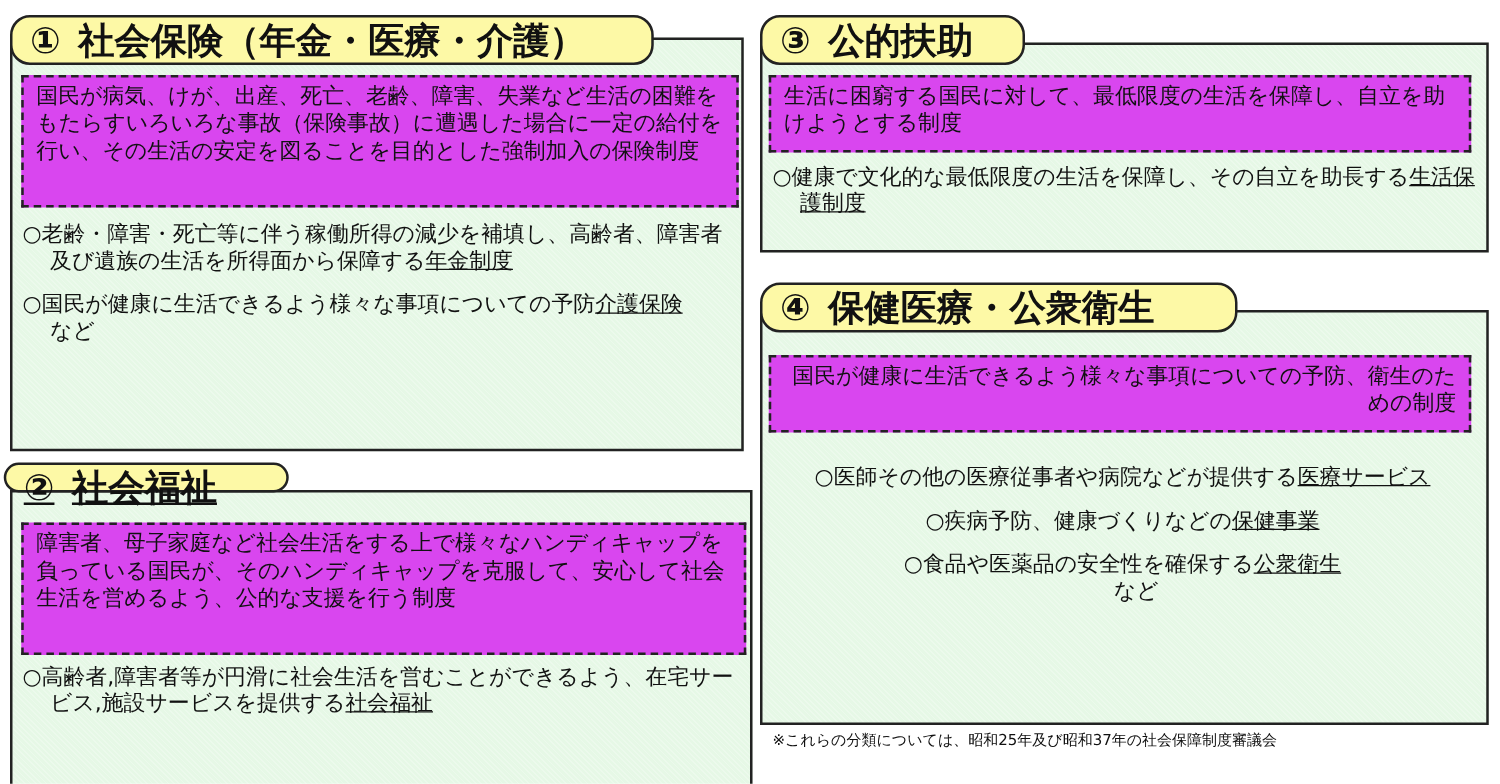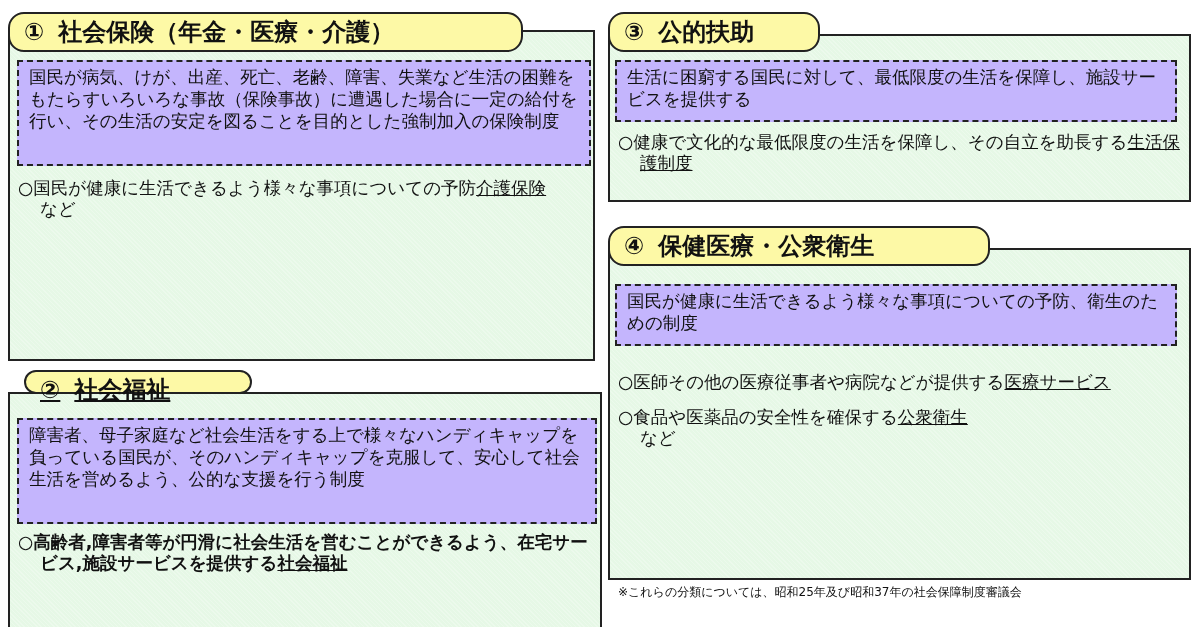--- a/index.html
+++ b/index.html
@@ -1,73 +1,75 @@
 <!DOCTYPE html>
 <html><head>
 <meta charset="utf-8">
 <style>
   html, body { margin:0; padding:0; background:#ffffff; }
   body { width:1200px; height:627px; position:relative; overflow:hidden;
          font-family:"DejaVu Sans","Liberation Sans",sans-serif; color:#111; }
   .panel { position:absolute; background:#e6f8e6; border:2px solid #222; box-sizing:border-box;
            background-image: repeating-linear-gradient(45deg, rgba(255,255,255,0.25) 0 1px, transparent 1px 3px); }
   .tab { position:absolute; background:#fdf9a6; border:2px solid #222; border-radius:16px 16px 16px 16px;
-         box-sizing:border-box; font-weight:bold; font-size:24px; line-height:36px; padding-left:14px;
+         box-sizing:border-box; font-weight:bold; font-size:29px; line-height:36px; padding-left:14px;
          white-space:nowrap; z-index:2; }
   .tab .num { margin-right:14px; }
-  .defbox { position:absolute; background:#c4b5fd; border:2px dashed #222; box-sizing:border-box;
+  .defbox { position:absolute; background:#d946ef; border:2px dashed #222; box-sizing:border-box;
             font-size:17.5px; line-height:22px; padding:4px 10px; }
   .items { position:absolute; font-size:17.5px; line-height:21px; }
   .item { margin:0 0 14px 0; padding-left:22px; text-indent:-22px; }
   .item .u { text-decoration:underline; }
   .note { position:absolute; font-size:12px; line-height:14px; }
 </style>
 </head>
 <body>
 
 <div class="panel" style="left:8px;top:30px;width:587px;height:331px;"></div>
 <div class="tab" style="left:8px;top:12px;width:515px;height:40px;">
   <span class="num">①</span><span>社会保険（年金・医療・介護）</span>
 </div>
 <div class="defbox" style="left:17px;top:60px;width:574px;height:106px;">
   <span>国民が病気、けが、出産、死亡、老齢、障害、失業など生活の困難をもたらすいろいろな事故（保険事故）に遭遇した場合に一定の給付を行い、その生活の安定を図ることを目的とした強制加入の保険制度</span>
 </div>
 <div class="items" style="left:18px;top:178px;width:560px;">
+  <div class="item"><span>○老齢・障害・死亡等に伴う稼働所得の減少を補填し、高齢者、障害者及び遺族の生活を所得面から保障する</span><span class="u">年金制度</span><span></span></div>
   <div class="item"><span>○国民が健康に生活できるよう様々な事項についての予防</span><span class="u">介護保険</span><span>　　　　　　など</span></div>
 </div>
 
 <div class="panel" style="left:8px;top:392px;width:594px;height:240px;"></div>
-<div class="tab" style="left:24px;top:370px;width:228px;height:24px;text-decoration:underline;">
+<div class="tab" style="left:3px;top:370px;width:228px;height:24px;text-decoration:underline;">
   <span class="num">②</span><span>社会福祉</span>
 </div>
 <div class="defbox" style="left:17px;top:418px;width:580px;height:106px;">
   <span>障害者、母子家庭など社会生活をする上で様々なハンディキャップを負っている国民が、そのハンディキャップを克服して、安心して社会生活を営めるよう、公的な支援を行う制度</span>
 </div>
 <div class="items" style="left:18px;top:532px;width:575px;">
-  <div class="item" style="margin-bottom:12px;font-weight:bold;"><span>○高齢者,障害者等が円滑に社会生活を営むことができるよう、在宅サービス,施設サービスを提供する</span><span class="u">社会福祉</span><span></span></div>
+  <div class="item" style="margin-bottom:12px;"><span>○高齢者,障害者等が円滑に社会生活を営むことができるよう、在宅サービス,施設サービスを提供する</span><span class="u">社会福祉</span><span></span></div>
 </div>
 
 <div class="panel" style="left:608px;top:34px;width:583px;height:168px;"></div>
 <div class="tab" style="left:608px;top:12px;width:212px;height:40px;">
   <span class="num">③</span><span>公的扶助</span>
 </div>
 <div class="defbox" style="left:615px;top:60px;width:562px;height:62px;">
-  <span>生活に困窮する国民に対して、最低限度の生活を保障し、施設サービスを提供する</span>
+  <span>生活に困窮する国民に対して、最低限度の生活を保障し、自立を助けようとする制度</span>
 </div>
 <div class="items" style="left:618px;top:132px;width:565px;">
   <div class="item"><span>○健康で文化的な最低限度の生活を保障し、その自立を助長する</span><span class="u">生活保護制度</span><span></span></div>
 </div>
 
 <div class="panel" style="left:608px;top:248px;width:583px;height:332px;"></div>
 <div class="tab" style="left:608px;top:226px;width:382px;height:40px;">
   <span class="num">④</span><span>保健医療・公衆衛生</span>
 </div>
-<div class="defbox" style="left:615px;top:284px;width:562px;height:62px;">
+<div class="defbox" style="left:615px;top:284px;width:562px;height:62px;text-align:right;">
   <span>国民が健康に生活できるよう様々な事項についての予防、衛生のための制度</span>
 </div>
-<div class="items" style="left:618px;top:372px;width:560px;">
+<div class="items" style="left:618px;top:372px;width:560px;text-align:center;">
   <div class="item"><span>○医師その他の医療従事者や病院などが提供する</span><span class="u">医療サービス</span><span></span></div>
+  <div class="item"><span>○疾病予防、健康づくりなどの</span><span class="u">保健事業</span><span></span></div>
   <div class="item"><span>○食品や医薬品の安全性を確保する</span><span class="u">公衆衛生</span><br><span>など</span></div>
 </div>
 
 <div class="note" style="left:618px;top:585px;width:570px;">
   <div>※これらの分類については、昭和25年及び昭和37年の社会保障制度審議会</div>
 </div>
 
 </body></html>

